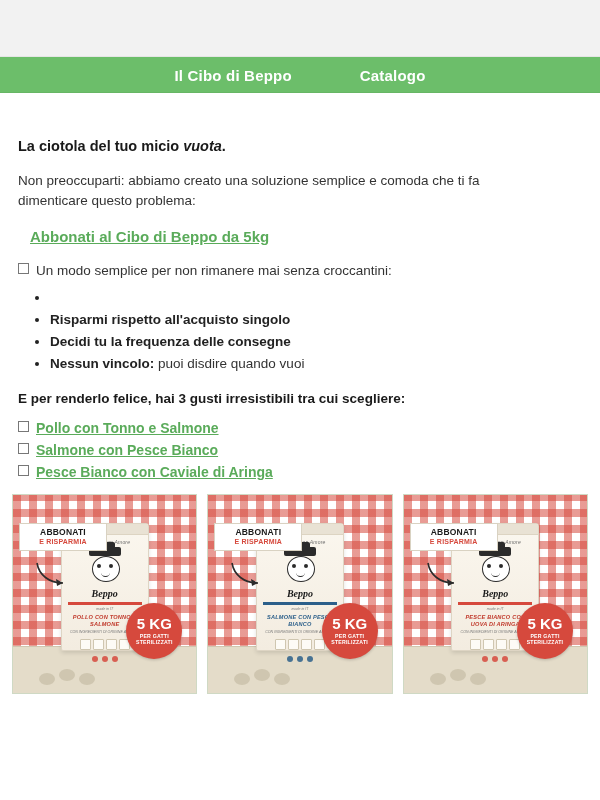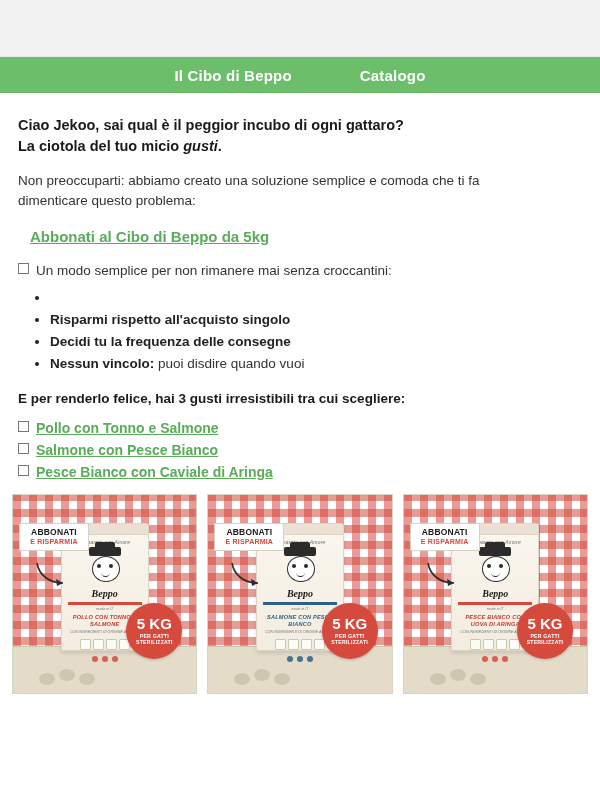--- a/index.html
+++ b/index.html
@@ -155,21 +155,21 @@
     background: #cfc6b0;
     box-shadow: 20px -4px 0 #cfc6b0, 40px 0 0 #cfc6b0;
   }
   .badge {
     position: absolute;
     top: 28px;
     left: 6px;
     width: 62px;
     background: #ffffff;
     border: 1px solid #d9d2c2;
-    padding: 4px 3px;
+    padding: 4px 12px;
     text-align: center;
     line-height: 1.15;
     z-index: 4;
   }
   .badge .b1 {
     display: block;
     font-size: 8.5px;
     font-weight: bold;
     color: #1a1a1a;
     letter-spacing: 0.2px;
@@ -354,22 +354,22 @@
   <div class="top-strip"></div>
 
   <div class="navbar">
     <a href="#">Il Cibo di Beppo</a>
     <a href="#">Catalogo</a>
   </div>
 
   <div class="content">
 
     <div class="headline">
-      <span>Ciao Jekoo, sai qual è il peggior incubo di ogni gattaro?</span><br>
-      <span>La ciotola del tuo micio </span><span class="it">gusti</span><span>.</span>
+      <br>
+      <span>La ciotola del tuo micio </span><span class="it">vuota</span><span>.</span>
     </div>
 
     <p class="para">Non preoccuparti: abbiamo creato una soluzione semplice e comoda che ti fa dimenticare questo problema:</p>
 
     <a class="cta-link" href="#">Abbonati al Cibo di Beppo da 5kg</a>
 
     <div class="check-line">
       <span class="box-glyph"></span><span>Un modo semplice per non rimanere mai senza croccantini:</span>
     </div>
 

